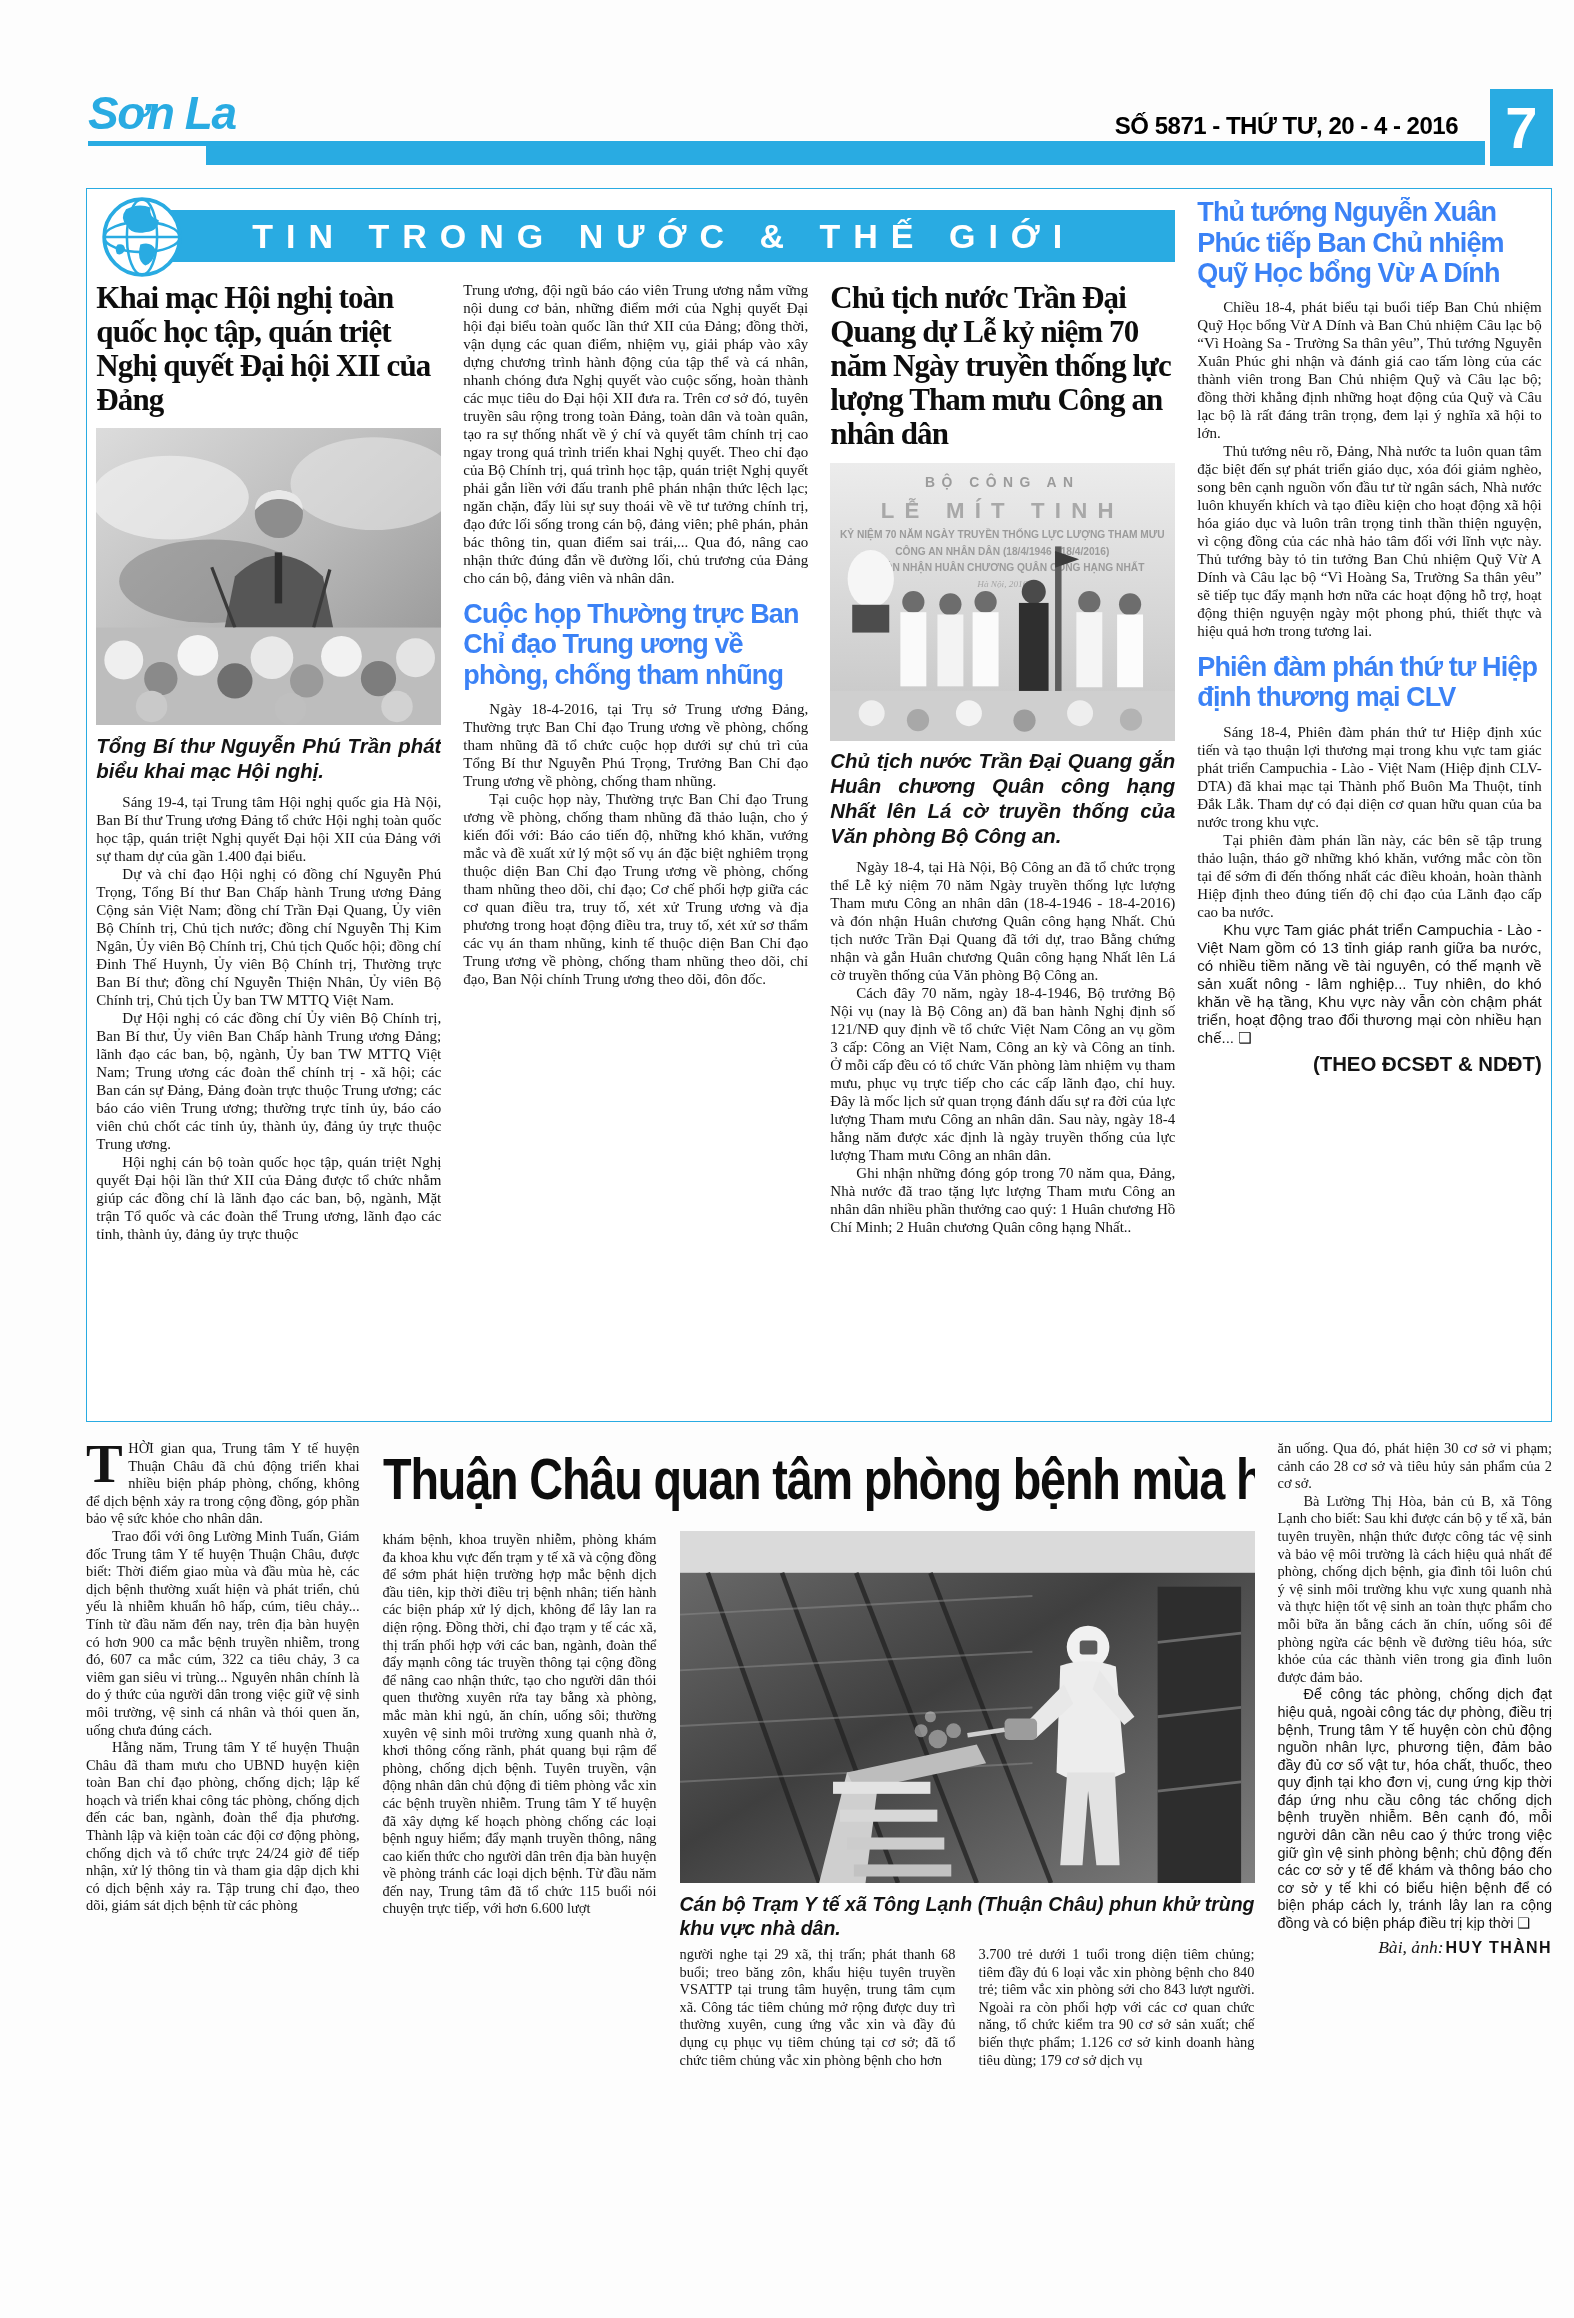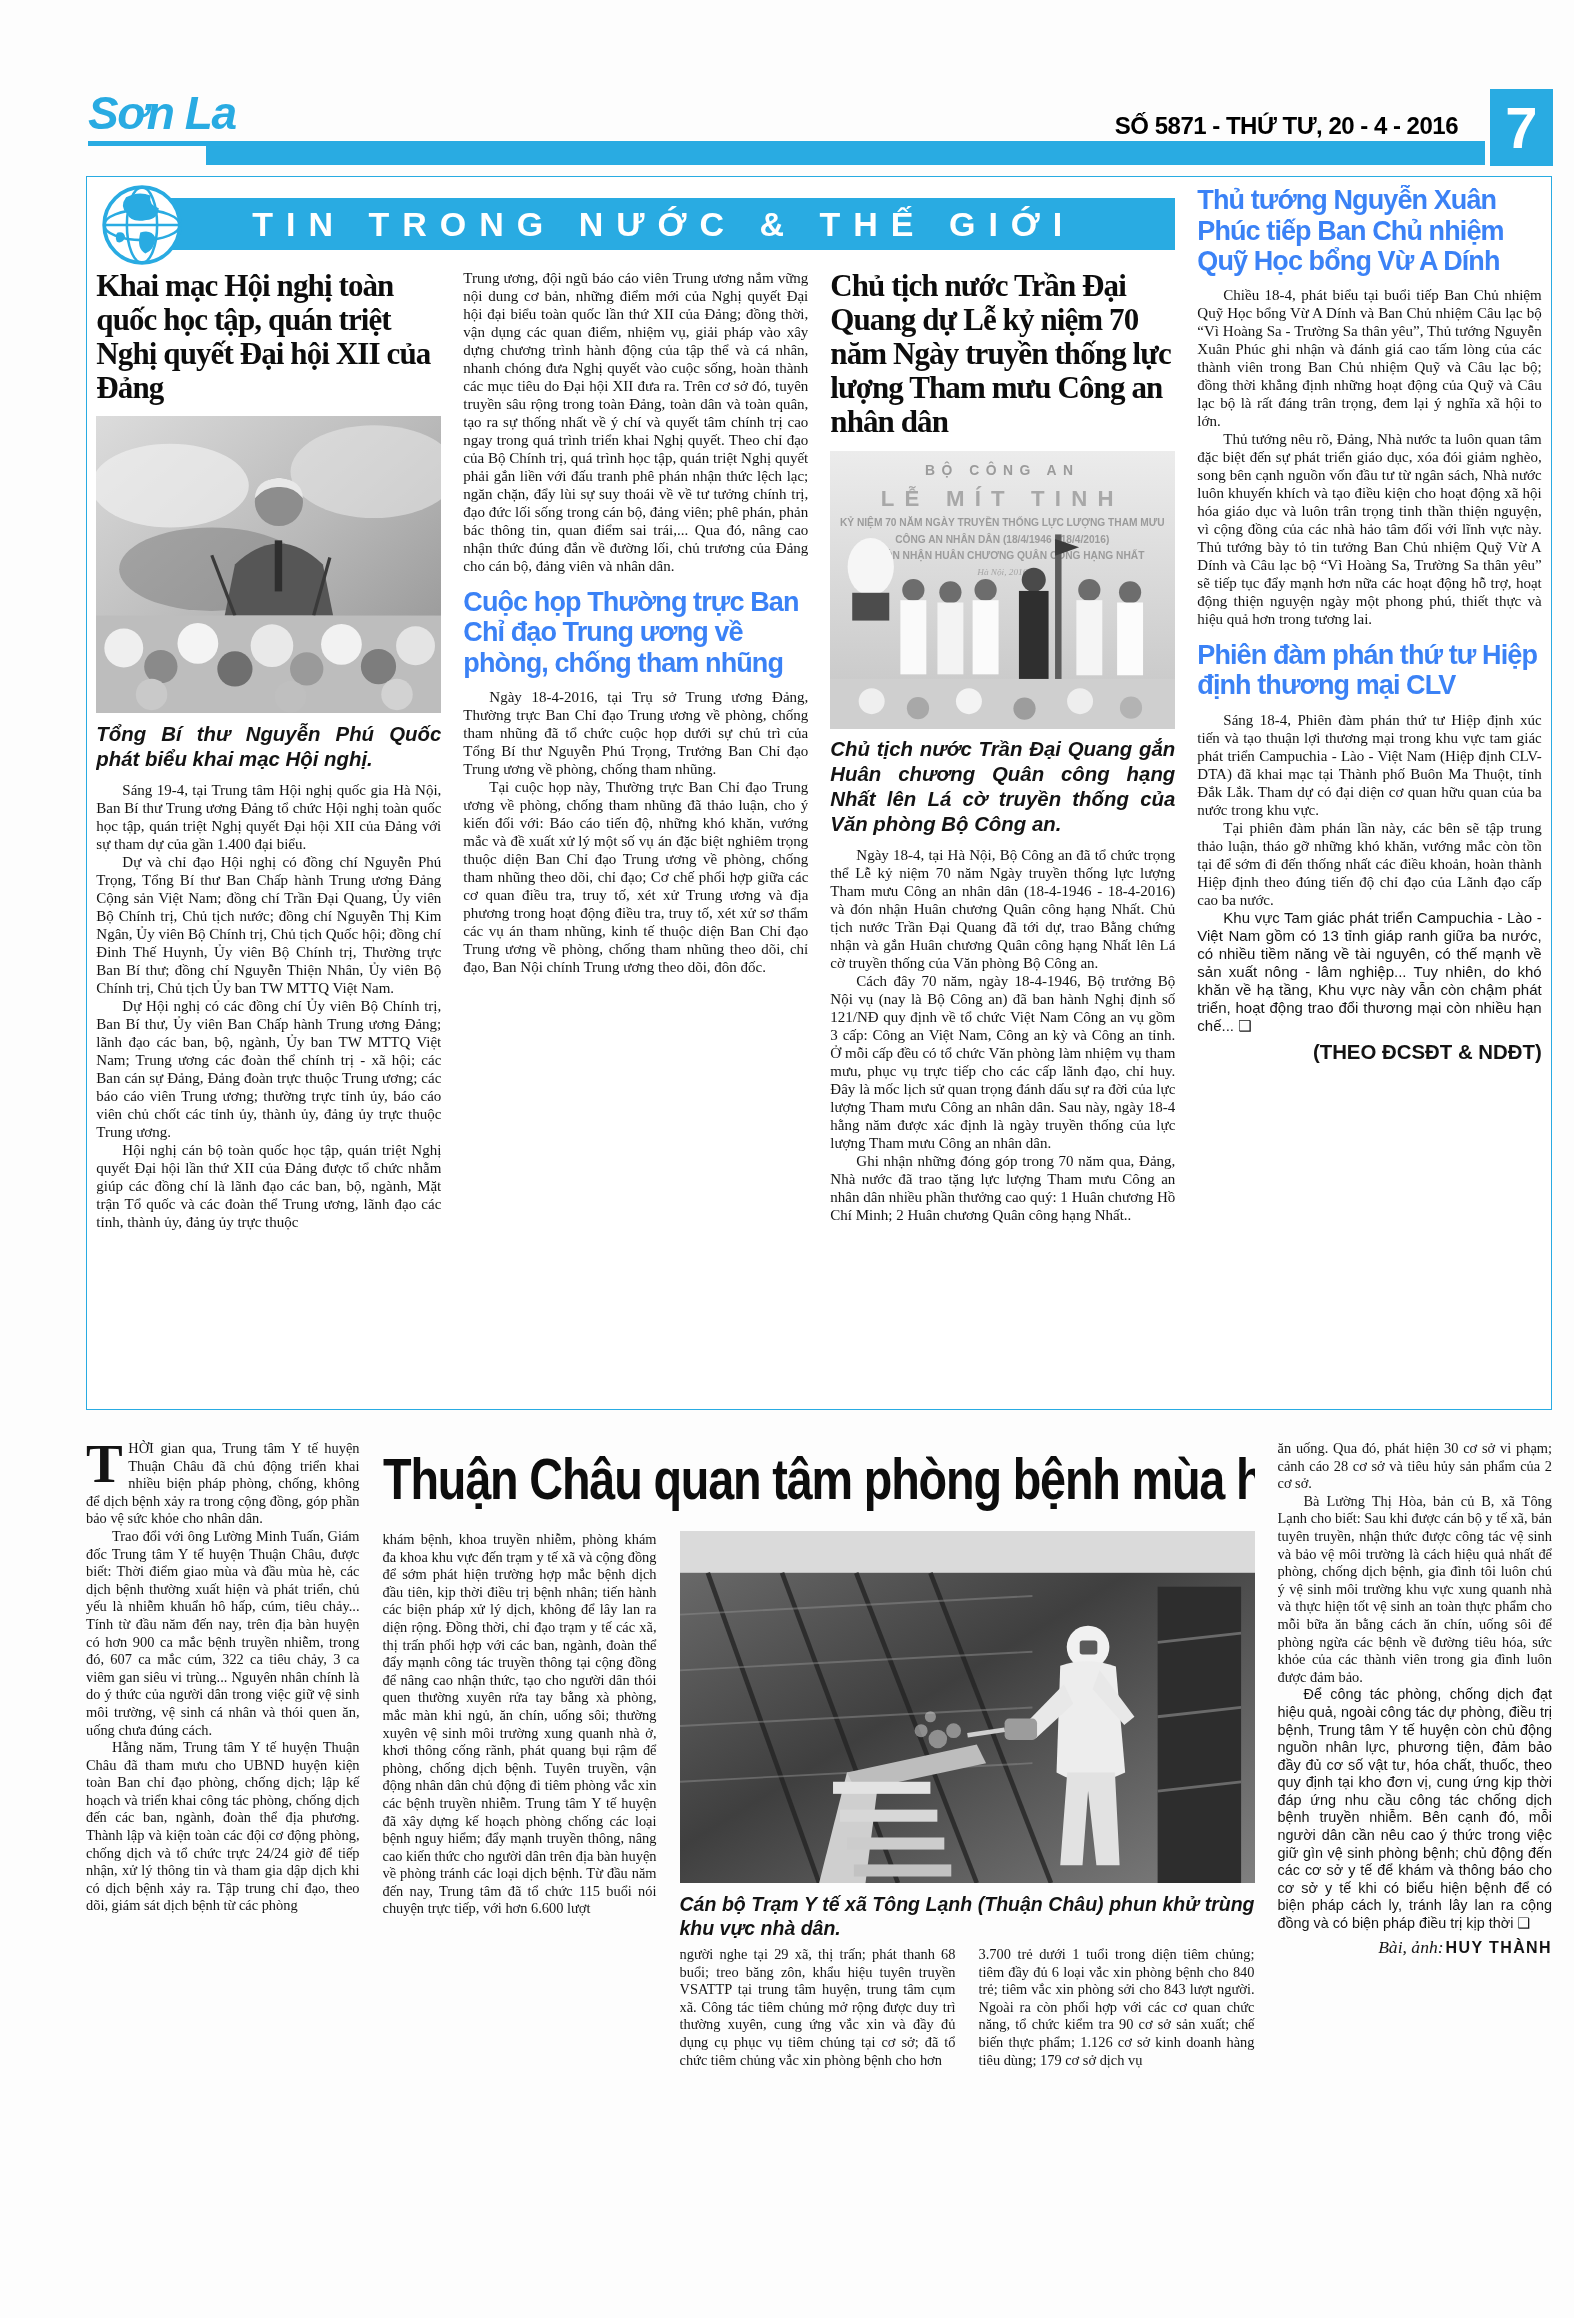--- a/index.html
+++ b/index.html
@@ -9,21 +9,21 @@
   .brand{position:absolute;left:88px;top:90px;font-family:"Liberation Sans",sans-serif;
          font-style:italic;font-weight:900;font-size:46px;line-height:1;color:#29ABE2;
          letter-spacing:-1.4px;padding-bottom:4.6px;border-bottom:5.6px solid #29ABE2;}
   .issue{position:absolute;top:112px;right:116px;font-family:"Liberation Sans",sans-serif;
          font-weight:bold;font-size:24px;letter-spacing:-0.5px;color:#000;margin-left:25px;}
   .pagebox{position:absolute;top:89px;right:21px;width:63px;height:77px;background:#29ABE2;
          color:#fff;display:flex;align-items:center;justify-content:center;
          font-family:"Liberation Sans",sans-serif;font-weight:bold;font-size:58px;}
   .headbar{position:absolute;top:141px;left:206px;right:89px;height:24px;background:#29ABE2;}
   
-  .topbox{position:absolute;left:86px;top:176px;width:1466px;height:1234px;border:1.9px solid #29ABE2;
+  .topbox{position:absolute;left:86px;top:188px;width:1466px;height:1234px;border:1.9px solid #29ABE2;
           box-sizing:border-box;padding:8.3px 9.3px;background:#fff;}
   .top-inner{display:flex;gap:22px;height:100%;}
   .left-zone{width:1080px;display:flex;flex-direction:column;min-height:0;}
   .banner-row{flex:none;height:81px;position:relative;margin-bottom:2.8px;}
   .banner-bar{position:absolute;left:56px;right:0;top:13px;height:52px;background:#29ABE2;
           display:flex;align-items:center;justify-content:center;}
   .banner-bar span{font-family:"Liberation Sans",sans-serif;font-weight:bold;font-size:34px;
           letter-spacing:13px;color:#fff;white-space:nowrap;}
   .globe{position:absolute;left:3.7px;top:-1.9px;width:84px;height:84px;}
   .cols{flex:1;min-height:0;display:flex;gap:22px;}
@@ -129,21 +129,21 @@
                     <circle cx="455" cy="545" r="36" fill="#9a9a9a"></circle>
                   <circle cx="530" cy="492" r="44" fill="#f2f2f2"></circle>
                     <circle cx="610" cy="540" r="38" fill="#7d7d7d"></circle>
                   <circle cx="690" cy="495" r="42" fill="#e4e4e4"></circle>
                     <circle cx="120" cy="600" r="34" fill="#c9c9c9"></circle>
                   <circle cx="420" cy="605" r="34" fill="#bfbfbf"></circle>
                     <circle cx="650" cy="600" r="34" fill="#d2d2d2"></circle>
                 </g>
               </svg>
             </figure>
-            <div class="caption">Tổng Bí thư Nguyễn Phú Quốc phát biểu khai mạc Hội nghị.</div>
+            <div class="caption">Tổng Bí thư Nguyễn Phú Trần phát biểu khai mạc Hội nghị.</div>
             <p>Sáng 19-4, tại Trung tâm Hội nghị quốc gia Hà Nội, Ban Bí thư Trung ương Đảng tổ chức Hội nghị toàn quốc học tập, quán triệt Nghị quyết Đại hội XII của Đảng với sự tham dự của gần 1.400 đại biểu.</p>
             <p>Dự và chỉ đạo Hội nghị có đồng chí Nguyễn Phú Trọng, Tổng Bí thư Ban Chấp hành Trung ương Đảng Cộng sản Việt Nam; đồng chí Trần Đại Quang, Ủy viên Bộ Chính trị, Chủ tịch nước; đồng chí Nguyễn Thị Kim Ngân, Ủy viên Bộ Chính trị, Chủ tịch Quốc hội; đồng chí Đinh Thế Huynh, Ủy viên Bộ Chính trị, Thường trực Ban Bí thư; đồng chí Nguyễn Thiện Nhân, Ủy viên Bộ Chính trị, Chủ tịch Ủy ban TW MTTQ Việt Nam.</p>
             <p>Dự Hội nghị có các đồng chí Ủy viên Bộ Chính trị, Ban Bí thư, Ủy viên Ban Chấp hành Trung ương Đảng; lãnh đạo các ban, bộ, ngành, Ủy ban TW MTTQ Việt Nam; Trung ương các đoàn thể chính trị - xã hội; các Ban cán sự Đảng, Đảng đoàn trực thuộc Trung ương; các báo cáo viên Trung ương; thường trực tỉnh ủy, báo cáo viên chủ chốt các tỉnh ủy, thành ủy, đảng ủy trực thuộc Trung ương.</p>
             <p>Hội nghị cán bộ toàn quốc học tập, quán triệt Nghị quyết Đại hội lần thứ XII của Đảng được tổ chức nhằm giúp các đồng chí là lãnh đạo các ban, bộ, ngành, Mặt trận Tổ quốc và các đoàn thể Trung ương, lãnh đạo các tỉnh, thành ủy, đảng ủy trực thuộc</p>
           </div>
 
           <div class="col body-text">
             <p class="cont">Trung ương, đội ngũ báo cáo viên Trung ương nắm vững nội dung cơ bản, những điểm mới của Nghị quyết Đại hội đại biểu toàn quốc lần thứ XII của Đảng; đồng thời, vận dụng các quan điểm, nhiệm vụ, giải pháp vào xây dựng chương trình hành động của tập thể và cá nhân, nhanh chóng đưa Nghị quyết vào cuộc sống, hoàn thành các mục tiêu do Đại hội XII đưa ra. Trên cơ sở đó, tuyên truyền sâu rộng trong toàn Đảng, toàn dân và toàn quân, tạo ra sự thống nhất về ý chí và quyết tâm chính trị cao ngay trong quá trình triển khai Nghị quyết. Theo chỉ đạo của Bộ Chính trị, quá trình học tập, quán triệt Nghị quyết phải gắn liền với đấu tranh phê phán nhận thức lệch lạc; ngăn chặn, đẩy lùi sự suy thoái về về tư tưởng chính trị, đạo đức lối sống trong cán bộ, đảng viên; phê phán, phản bác thông tin, quan điểm sai trái,... Qua đó, nâng cao nhận thức đúng đắn về đường lối, chủ trương của Đảng cho cán bộ, đảng viên và nhân dân.</p>
             <h2 class="headline-md">Cuộc họp Thường trực Ban Chỉ đạo Trung ương về phòng, chống tham nhũng</h2>
             <p>Ngày 18-4-2016, tại Trụ sở Trung ương Đảng, Thường trực Ban Chỉ đạo Trung ương về phòng, chống tham nhũng đã tổ chức cuộc họp dưới sự chủ trì của Tổng Bí thư Nguyễn Phú Trọng, Trưởng Ban Chỉ đạo Trung ương về phòng, chống tham nhũng.</p>

